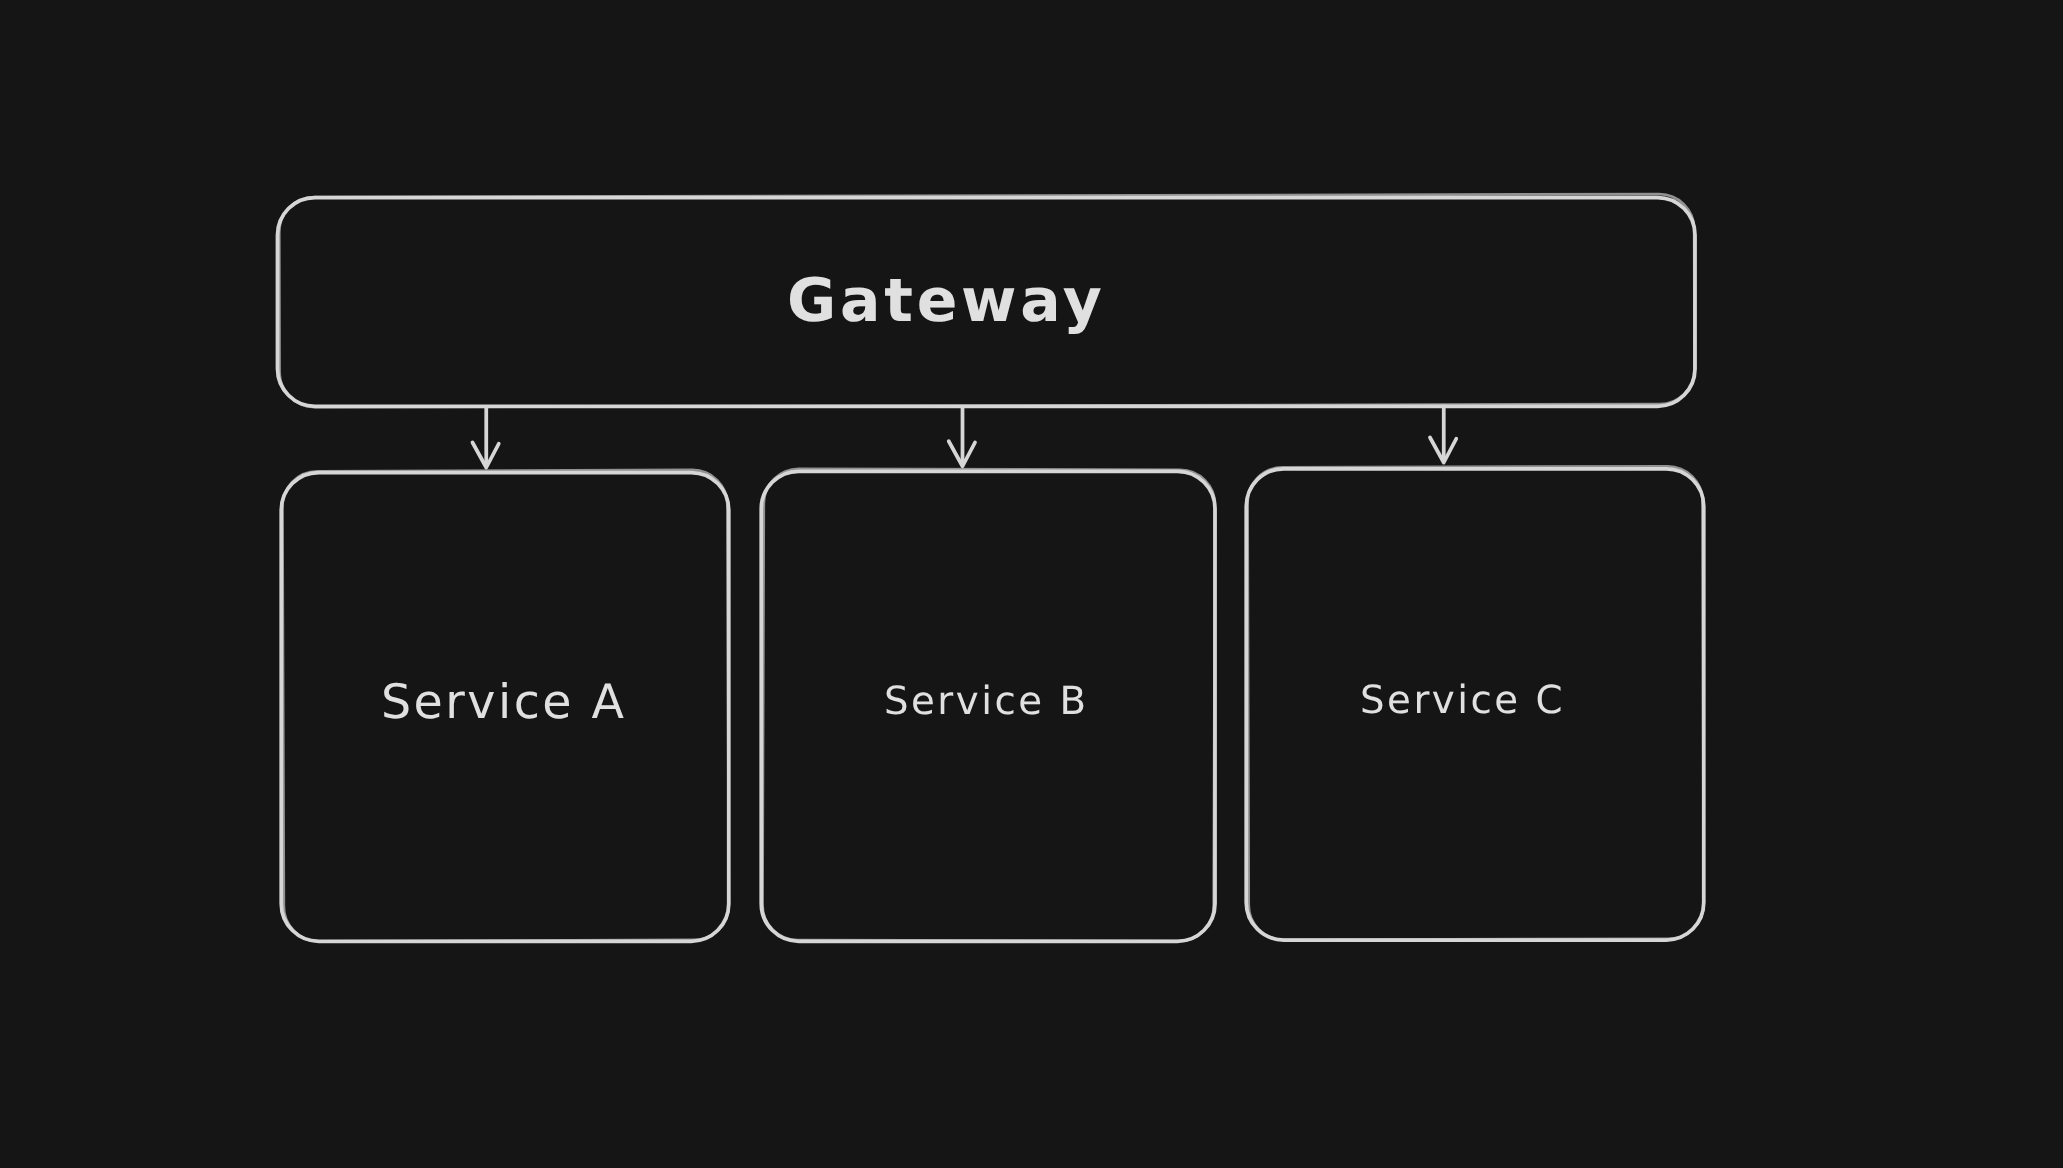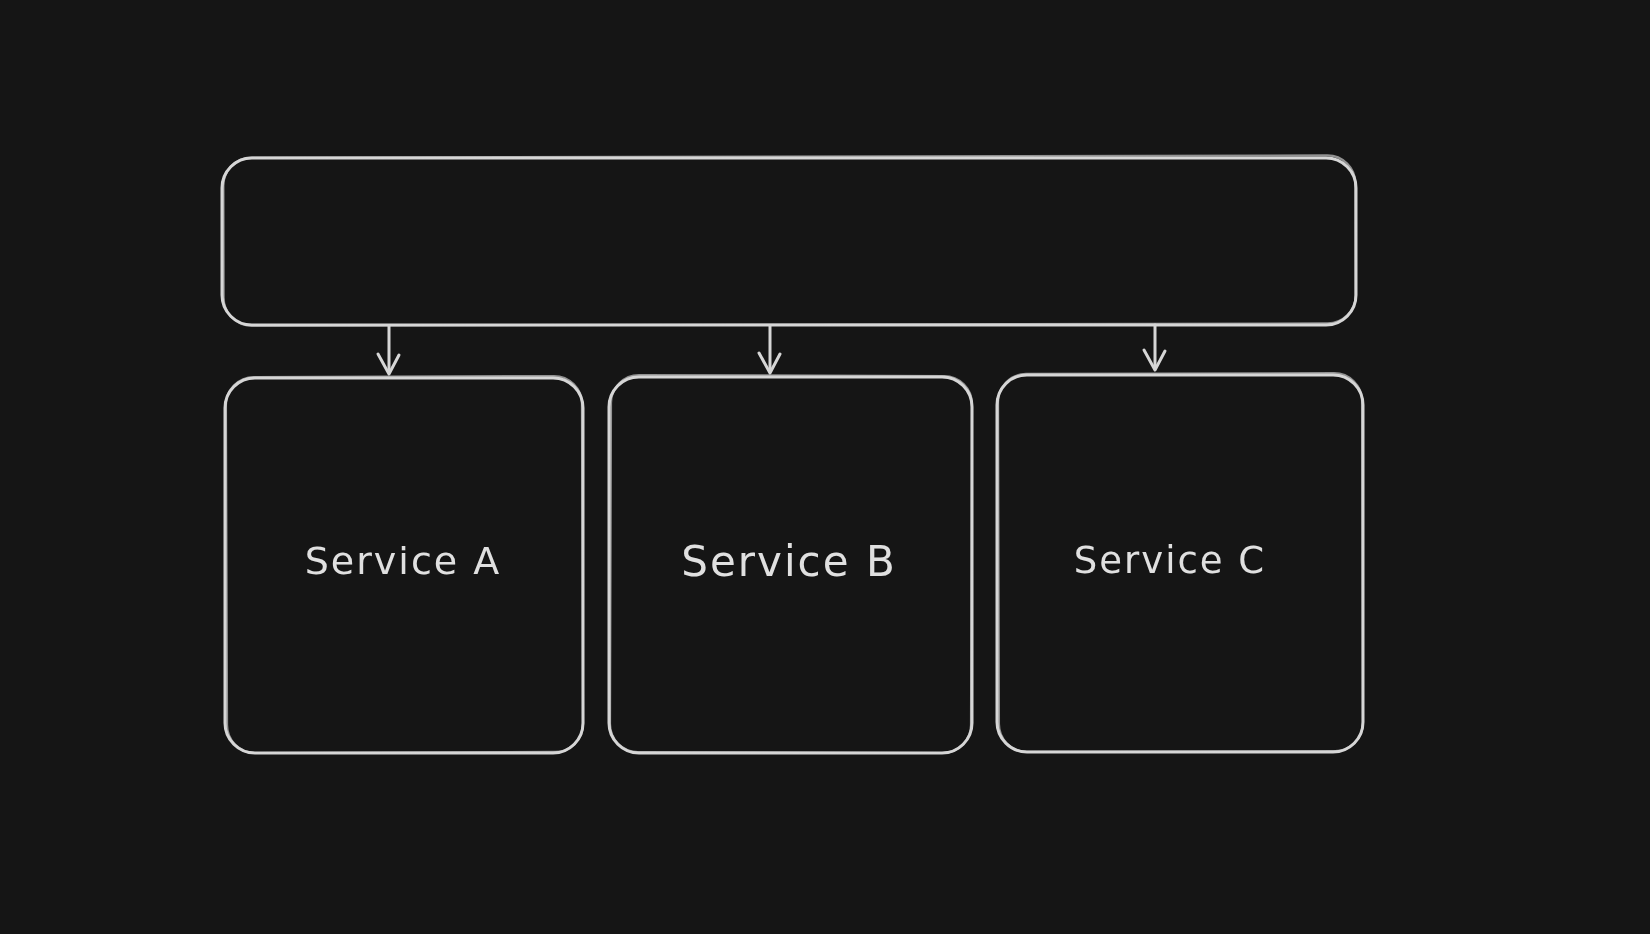--- a/index.html
+++ b/index.html
@@ -47,22 +47,22 @@
     font-weight: 500;
   }
   .gateway-label {
     left: 757px;
     top: 241px;
     font-size: 48px;
     letter-spacing: 3px;
     font-weight: 700;
   }
   .service-a-label { left: 403px;  top: 561px; font-size: 38px; }
-  .service-b-label { left: 789px;  top: 561px; font-size: 42px; }
-  .service-c-label { left: 1170px; top: 560px; font-size: 37px; }
+  .service-b-label { left: 789px;  top: 561px; font-size: 31px; }
+  .service-c-label { left: 1170px; top: 560px; font-size: 31px; }
 </style>
 </head>
 <body>
 
 <div class="canvas">
 
   <svg class="diagram-layer" width="1650" height="934" viewBox="0 0 1650 934">
 
     <g>
       <rect class="sketch" x="222" y="158" width="1134" height="167" rx="30" ry="30"></rect>
@@ -93,20 +93,21 @@
       <line class="sketch" x1="770" y1="326" x2="770" y2="370"></line>
       <path class="sketch" d="M759 353 L770 373 L780 354"></path>
     </g>
 
     <g>
       <line class="sketch" x1="1155" y1="325" x2="1155" y2="367"></line>
       <path class="sketch" d="M1144 350 L1155 370 L1165 351"></path>
     </g>
   </svg>
 
+  <div class="node-label gateway-label">Gateway</div>
 
   <div class="node-label service-a-label">Service A</div>
 
   <div class="node-label service-b-label">Service B</div>
 
   <div class="node-label service-c-label">Service C</div>
 
 </div>
 
 </body></html>

